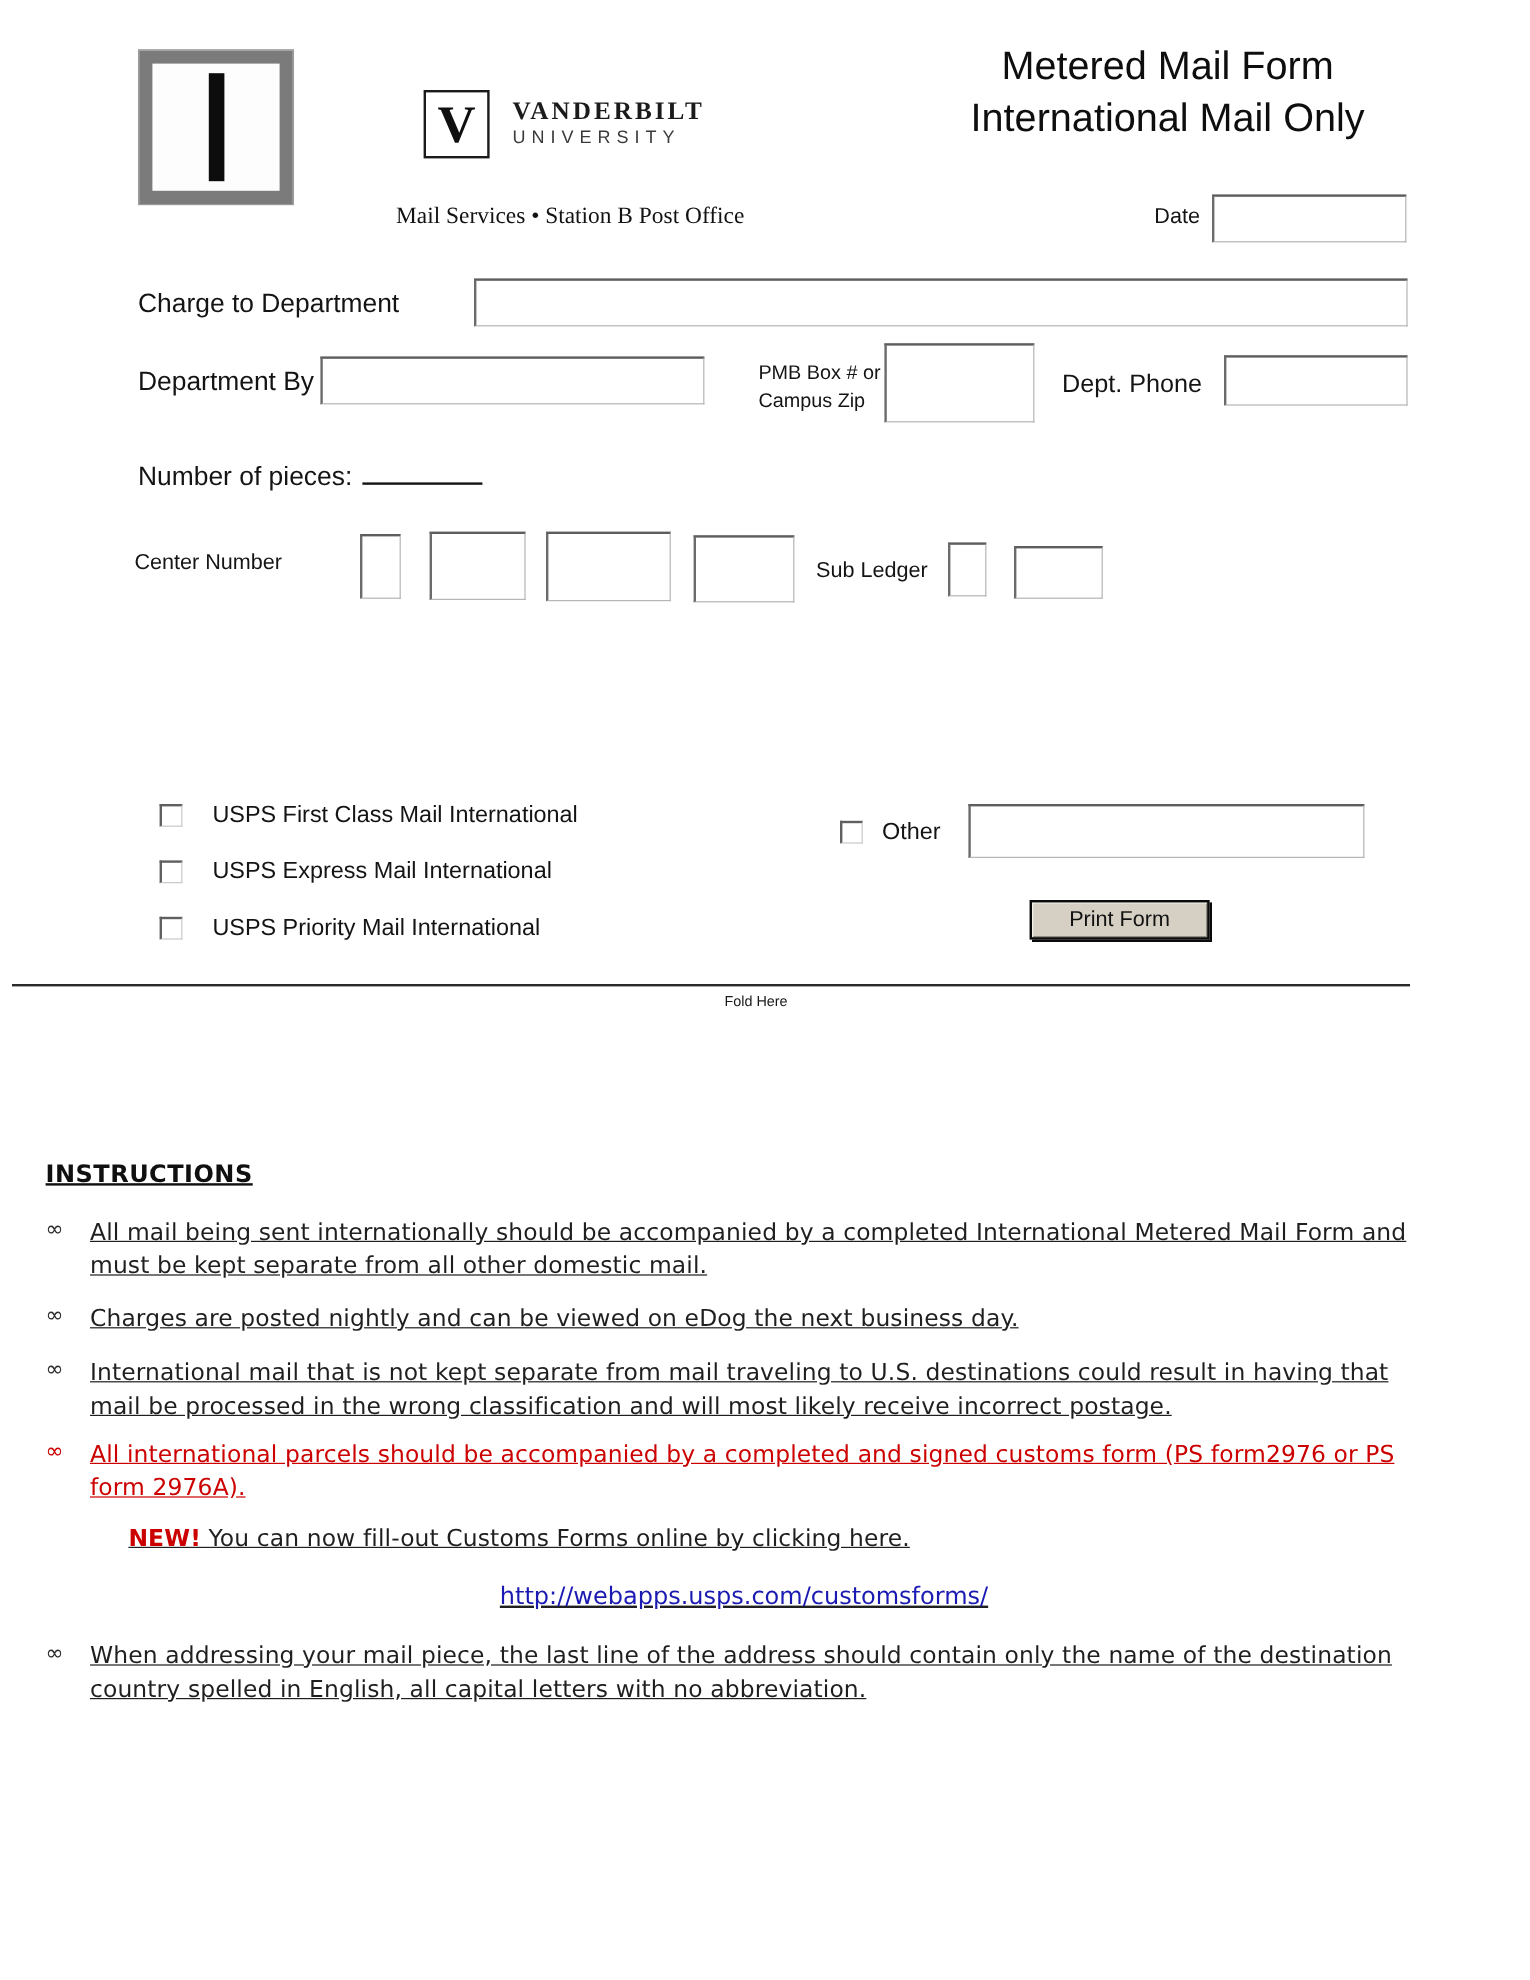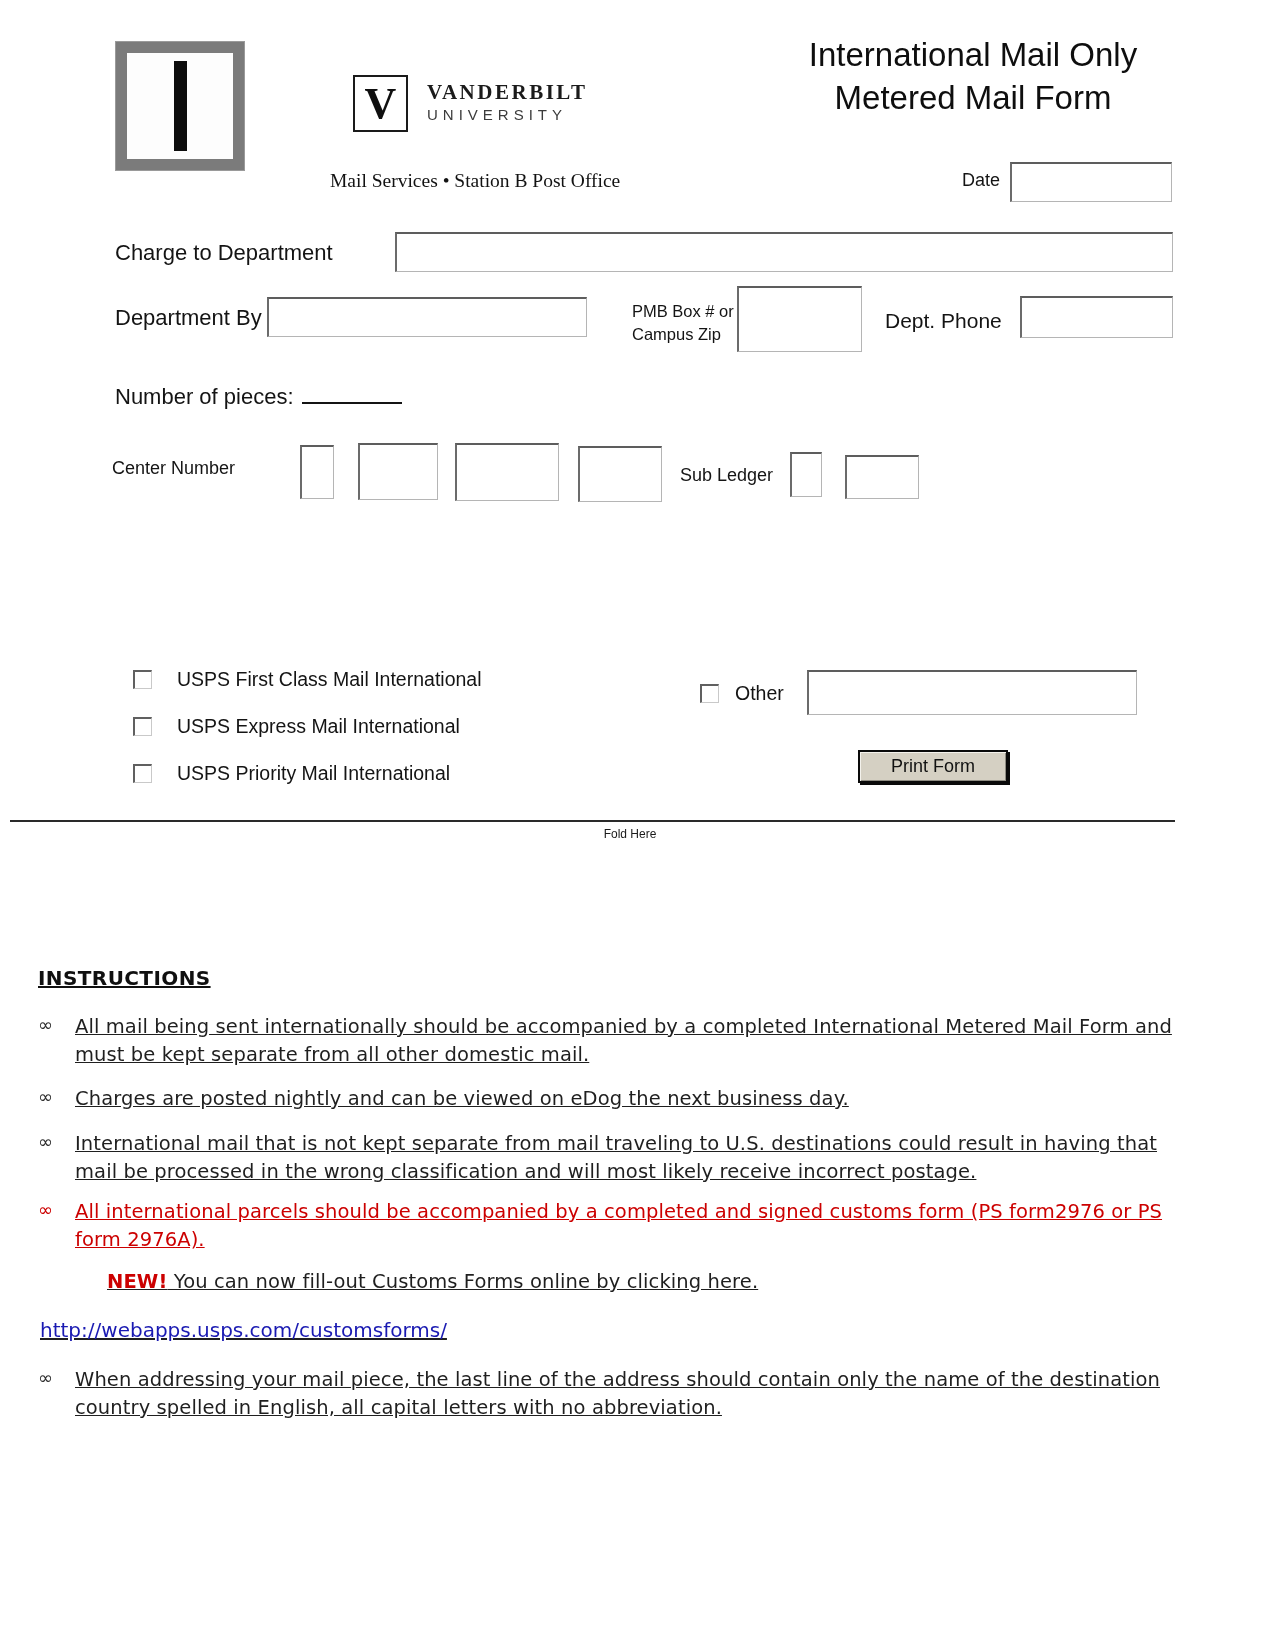--- a/index.html
+++ b/index.html
@@ -49,42 +49,42 @@
   .foldlbl{left:530px;top:827px;width:200px;text-align:center;font-size:12px;color:#1a1a1a;}
 
   
   .instr{font-family:"DejaVu Sans",sans-serif;color:#1f1f1f;text-decoration:underline;}
   .ih{left:38px;top:966px;font-size:20px;font-weight:bold;letter-spacing:0.4px;color:#101010;}
   .brow{left:38px;width:1152px;}
   .bul{position:absolute;left:0;top:1px;width:30px;font-size:18px;color:#2e2e2e;}
   .btxt{margin-left:37px;width:1100px;font-size:19.5px;line-height:28px;letter-spacing:0.1px;}
   .newline{left:107px;top:1270px;font-size:19.5px;letter-spacing:0.1px;}
   .newtag{font-weight:bold;}
-  .linkrow{left:40px;top:1318px;width:1160px;font-size:20px;}
+  .linkrow{left:40px;top:1318px;width:1160px;text-align:center;font-size:20px;}
   .linkrow a{text-decoration:none;}
 </style>
 </head>
 <body>
 
 <div id="page">
 
   <div class="abs ibox">
     <div class="ibar"></div>
   </div>
 
   <div class="abs vbox">
     <span>V</span>
   </div>
   <div class="abs brand1">VANDERBILT</div>
   <div class="abs brand2">UNIVERSITY</div>
   <div class="abs subtitle">Mail Services • Station B Post Office</div>
 
   <div class="abs title">
+    <div>Metered Mail Form</div>
     <div>International Mail Only</div>
-    <div>Metered Mail Form</div>
   </div>
 
   <div class="abs lbl" style="left:900px;top:170px;width:100px;text-align:right;font-size:18px;">Date</div>
   <input class="abs fbox" style="left: 1010px; top: 162px; width: 162px; height: 40px;">
 
   <div class="abs lbl" style="left:115px;top:240px;font-size:22px;">Charge to Department</div>
   <input class="abs fbox" style="left: 395px; top: 232px; width: 778px; height: 40px;">
 
   <div class="abs lbl" style="left:115px;top:305px;font-size:22px;">Department By</div>
   <input class="abs fbox" style="left: 267px; top: 297px; width: 320px; height: 40px;">

